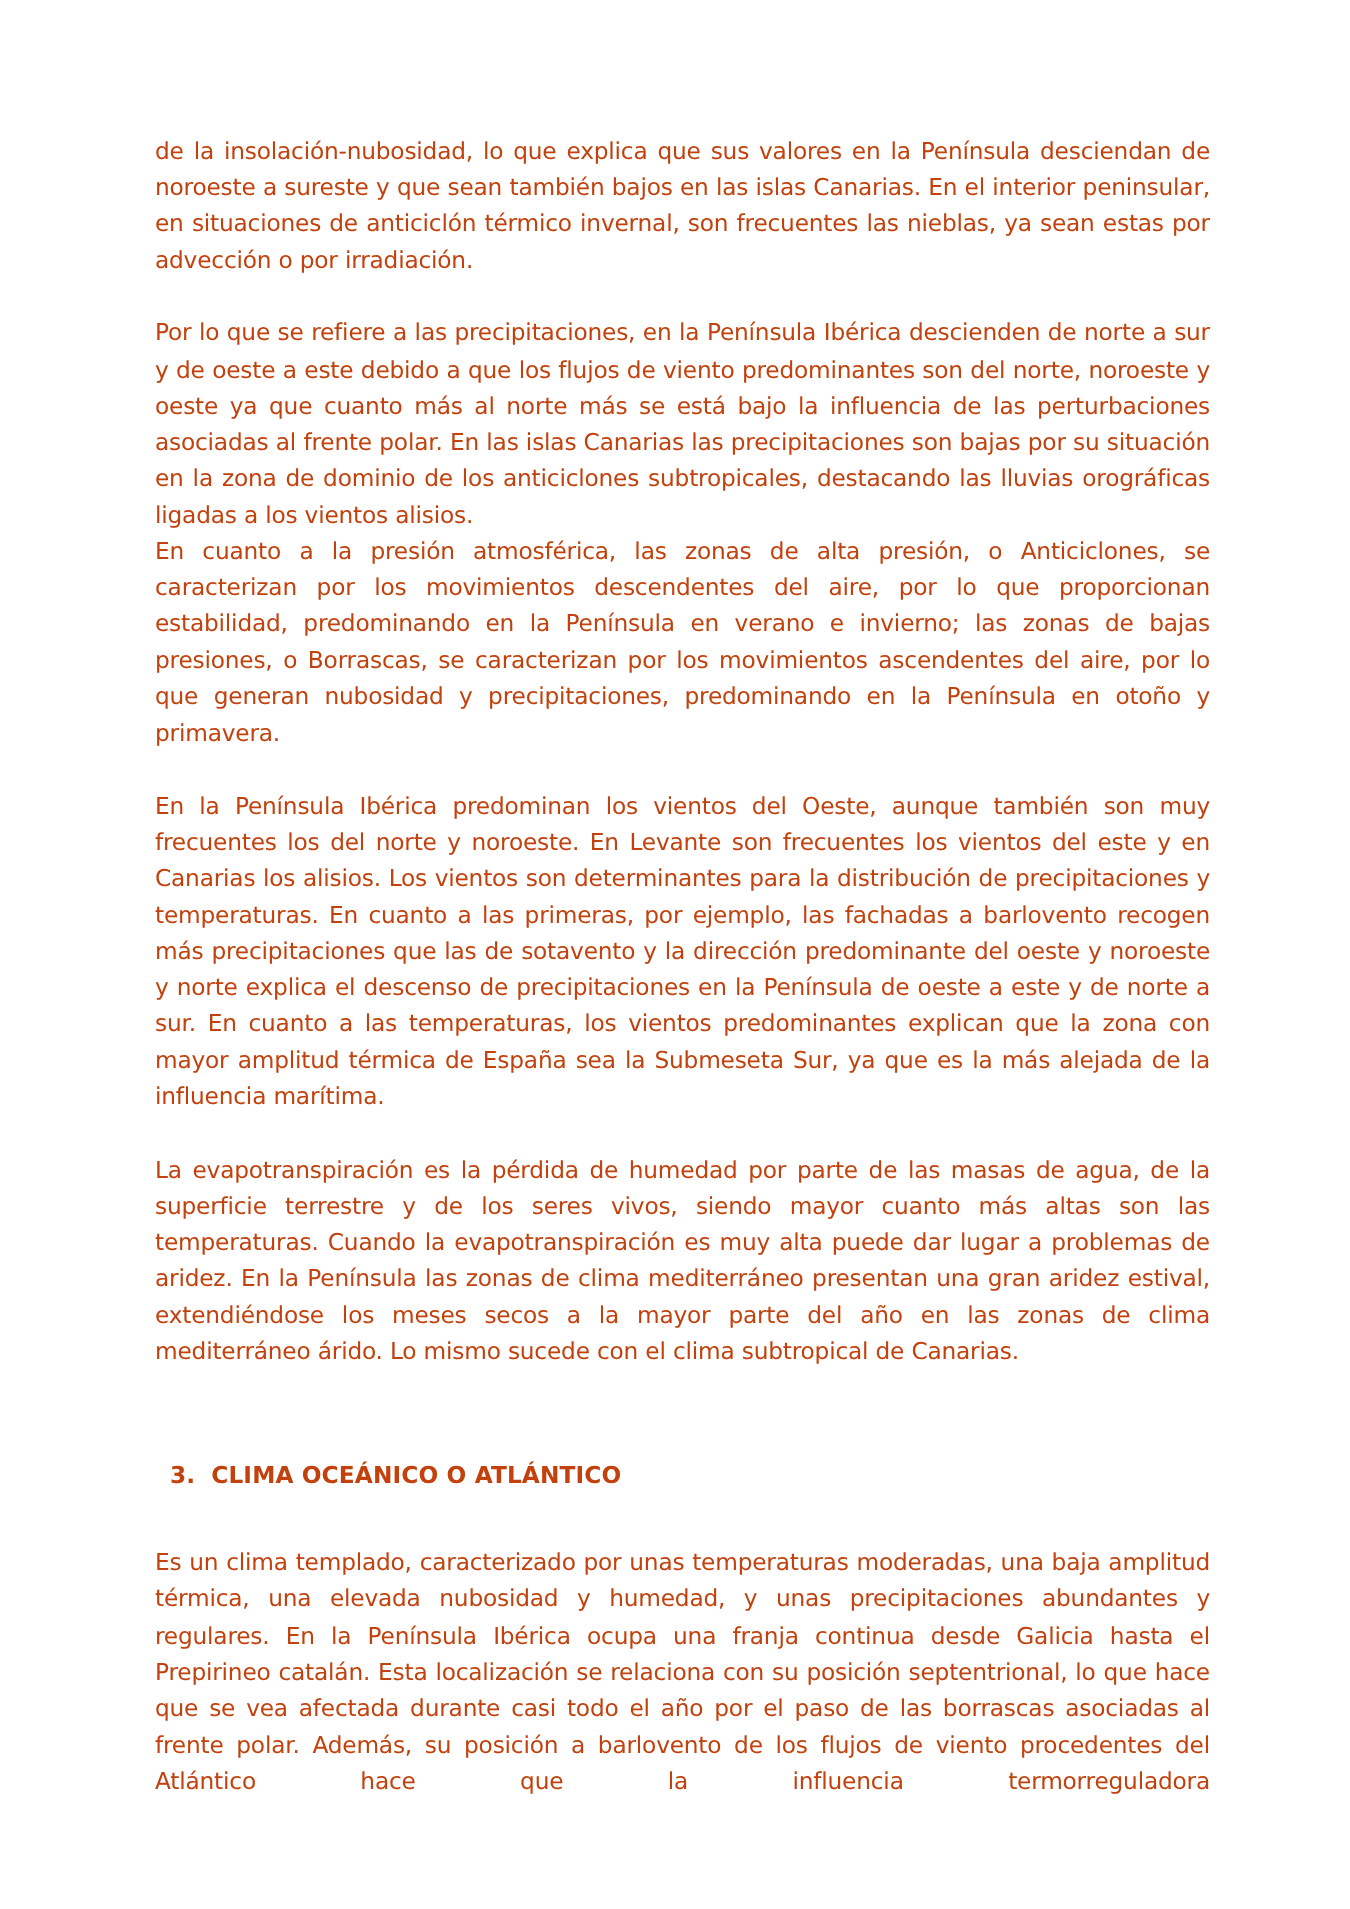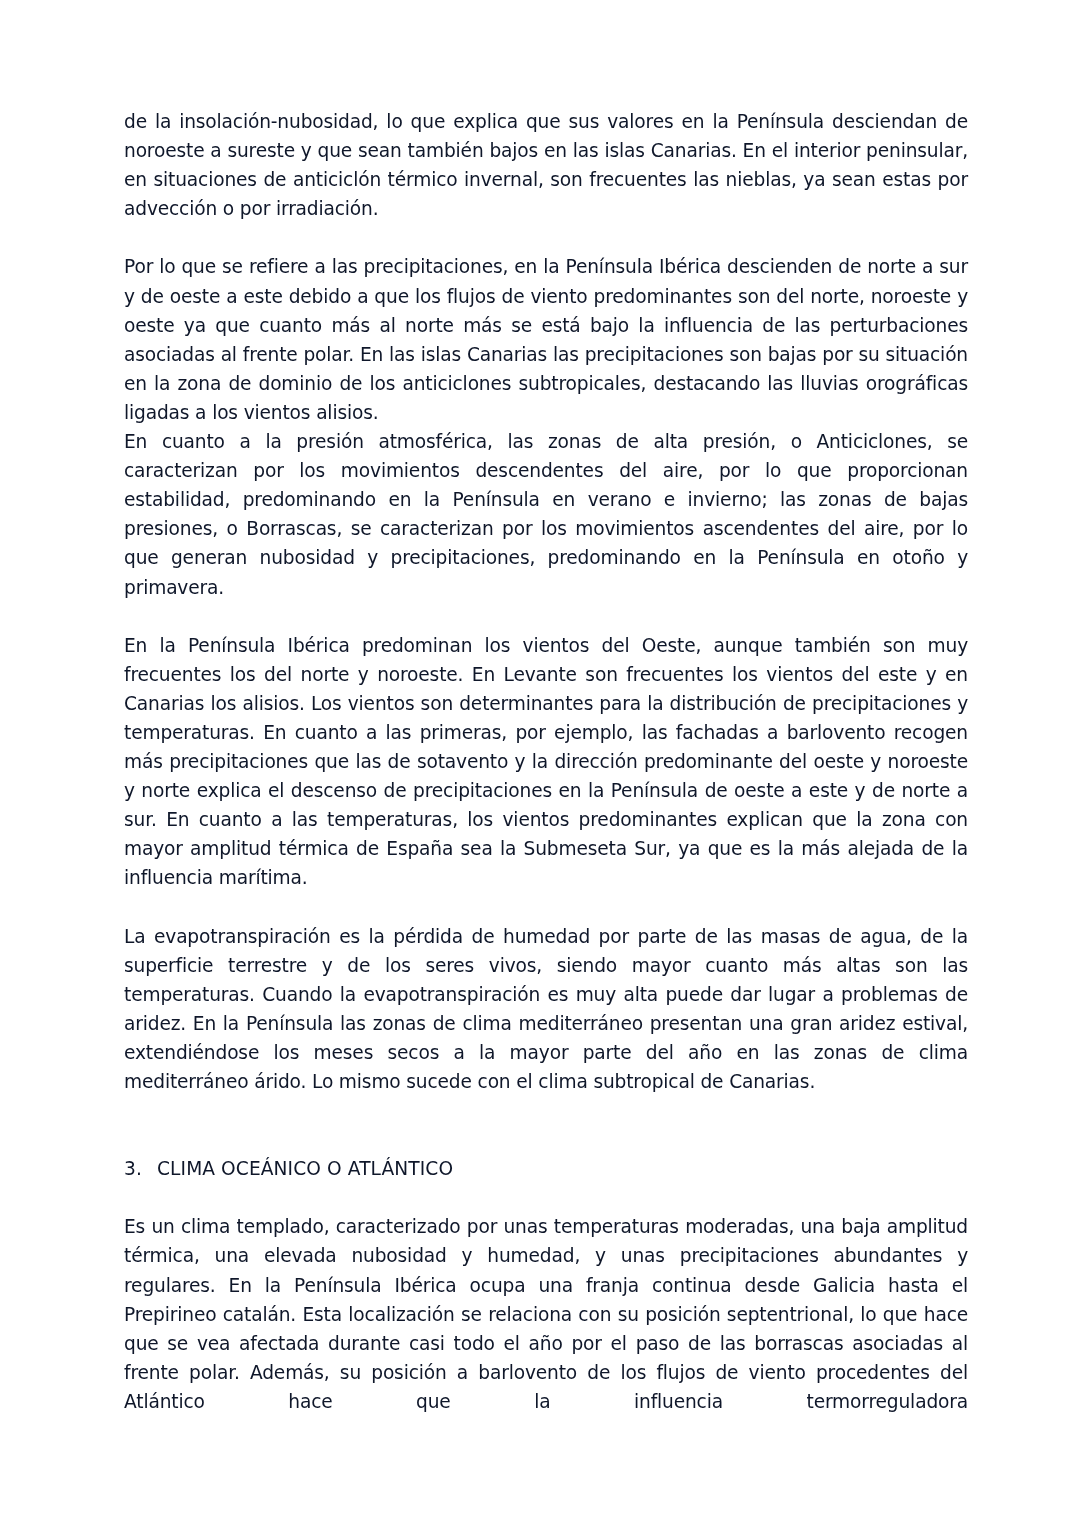--- a/index.html
+++ b/index.html
@@ -11,40 +11,40 @@
     width: 1080px;
     height: 1527px;
     position: relative;
     overflow: hidden;
   }
   .page {
     position: absolute;
     left: 124px;
     top: 107px;
     width: 844px;
-    color: #0f172a;
+    color: #c2410c;
     font-family: "DejaVu Sans", sans-serif;
     font-size: 18.6px;
     line-height: 29.1px;
     letter-spacing: -0.15px;
   }
   .para {
     margin: 0;
     text-align: justify;
     text-justify: inter-word;
   }
   .gap {
     height: 29.1px;
   }
   .gap-lg {
     height: 58px;
   }
   .heading {
-    margin: 0;
-    font-weight: normal;
+    margin: 12px;
+    font-weight: bold;
     font-size: 18.6px;
     letter-spacing: 0.1px;
   }
   .heading .num {
     display: inline-block;
     width: 33px;
   }
 </style>
 </head>
 <body>

